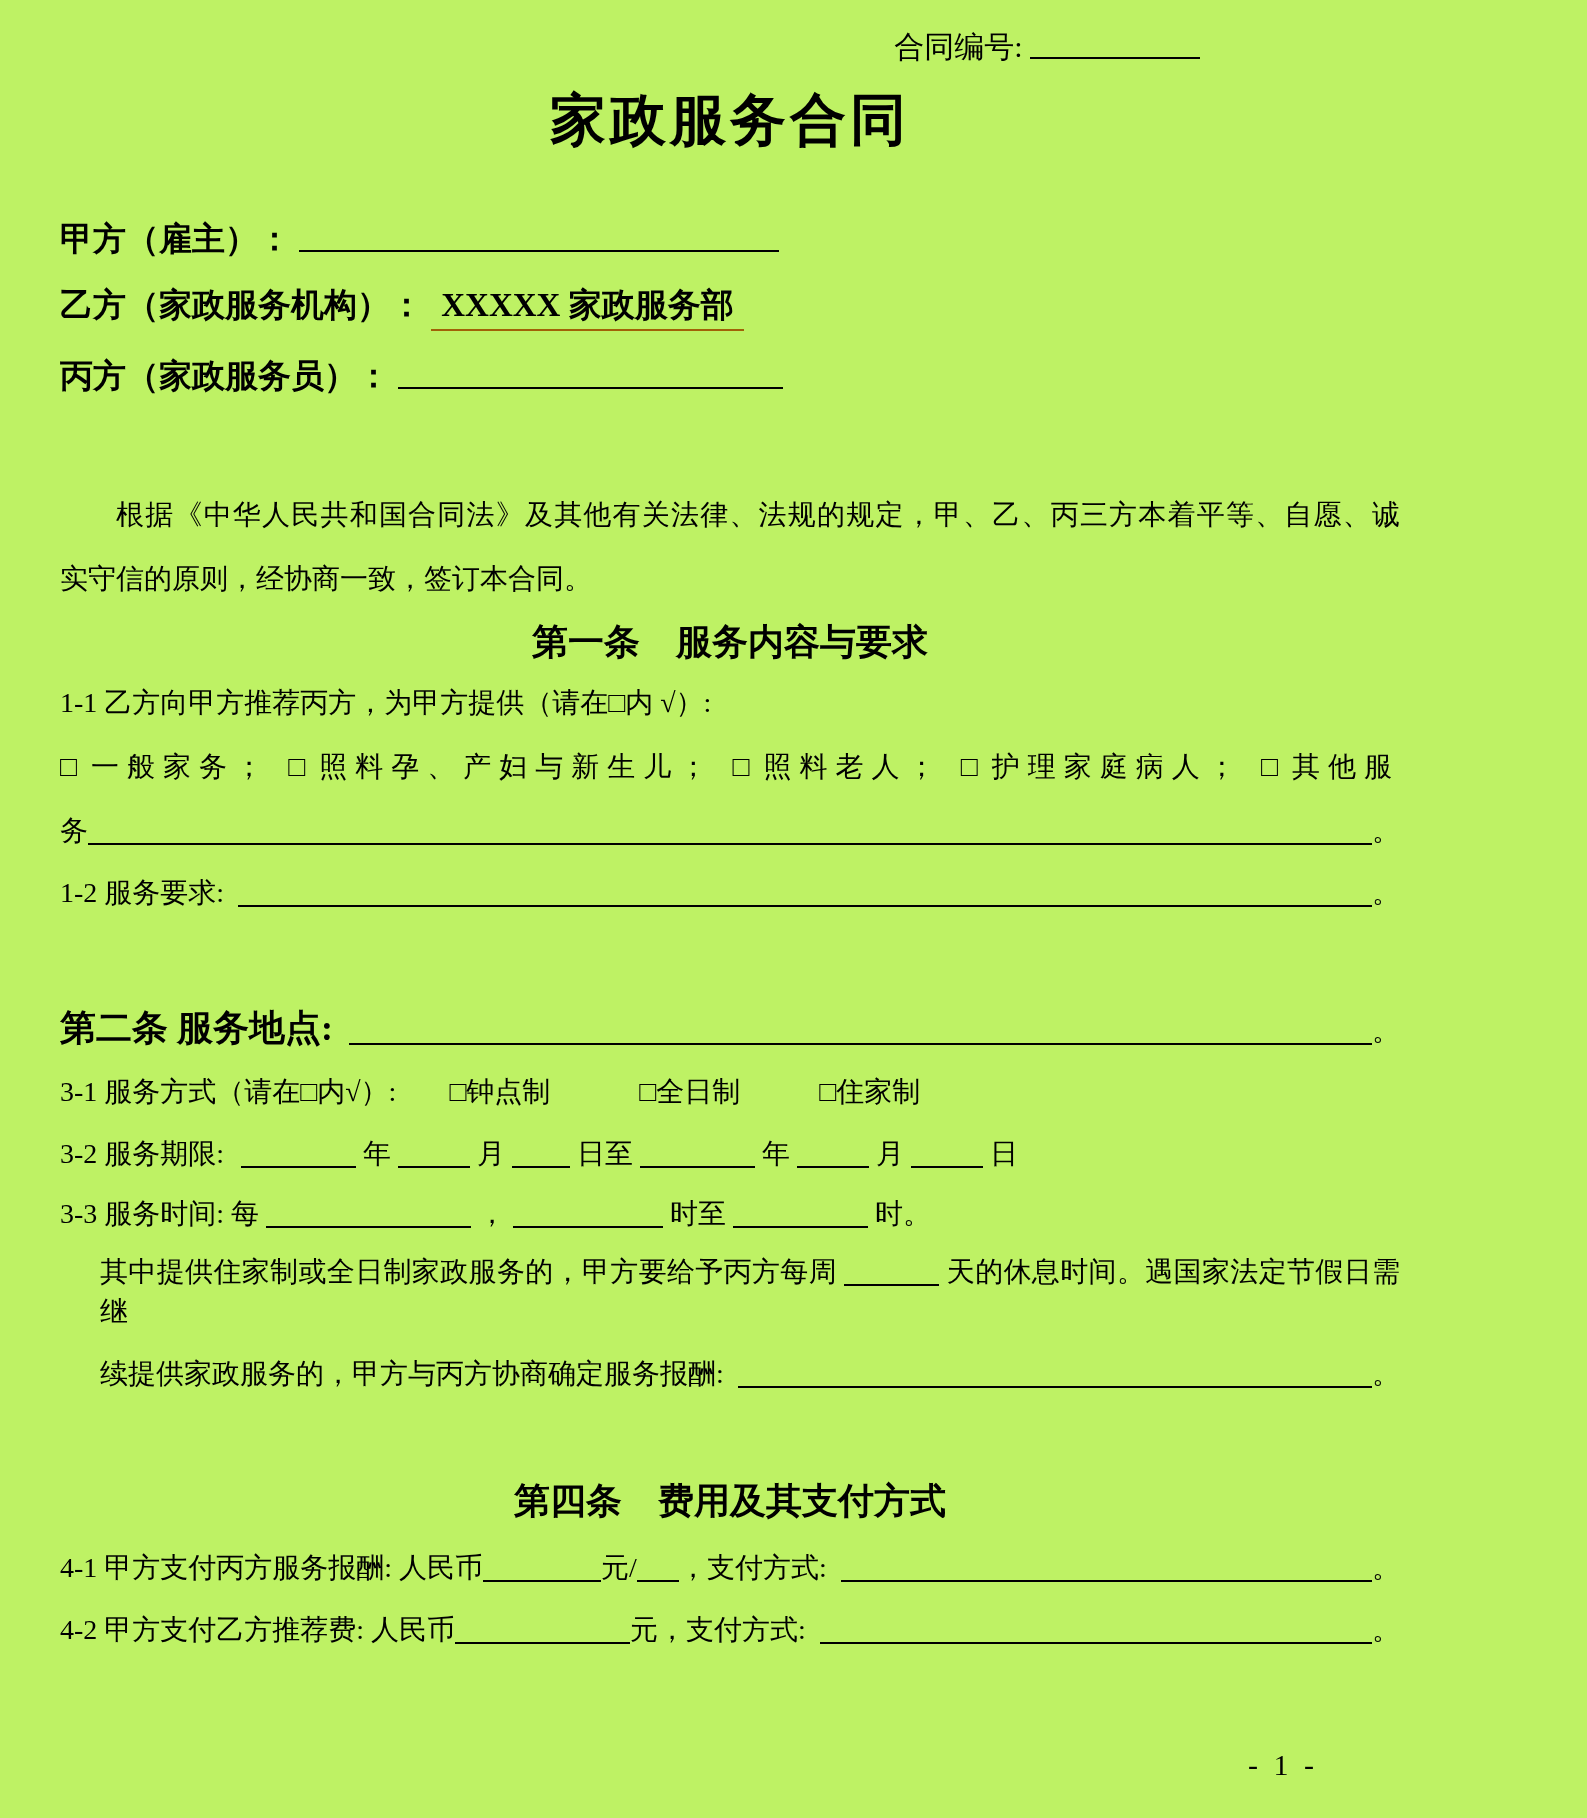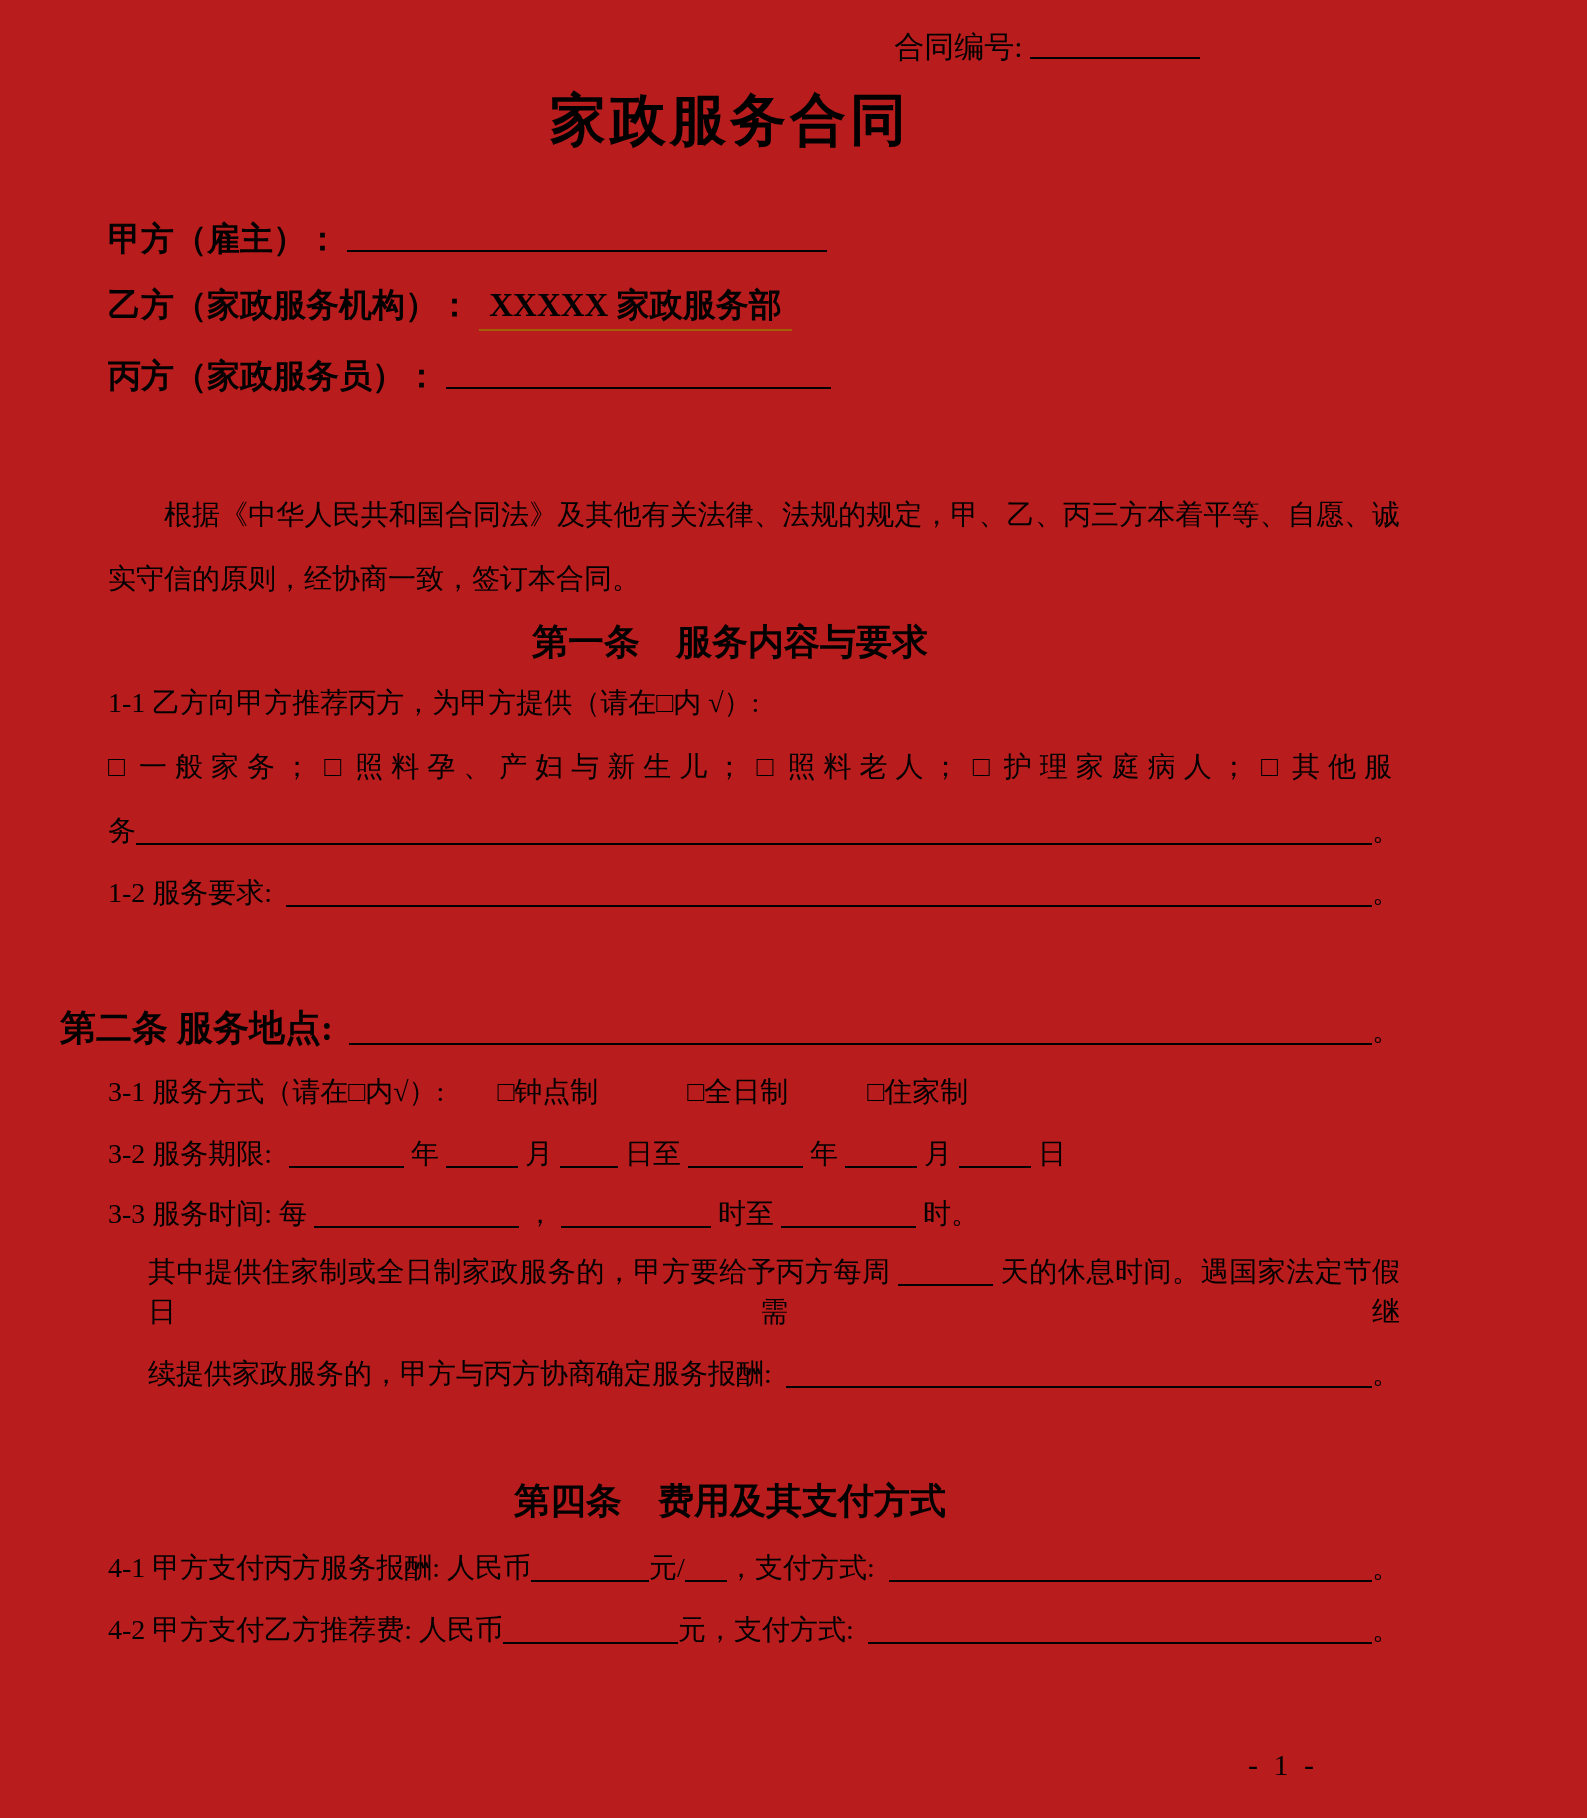--- a/index.html
+++ b/index.html
@@ -1,27 +1,27 @@
 <!DOCTYPE html>
 <html><head>
 <meta charset="utf-8">
 <style>
   * { margin: 0; padding: 0; box-sizing: border-box; }
   html, body { background: #ffffff; }
   .page {
     position: relative;
     width: 1587px;
     height: 1818px;
-    background: #b91c1c;
+    background: #bef264;
     color: #000000;
     font-family: "Liberation Serif", "DejaVu Serif", serif;
     padding: 0 187px 0 60px;
     overflow: hidden;
   }
-  .row { font-size: 28px; line-height: 40px; margin-left: 48px; }
+  .row { font-size: 28px; line-height: 40px; }
   .fline { display: flex; align-items: baseline; }
   .blank {
     display: inline-block;
     height: 22px;
     border-bottom: 2px solid #000;
     position: relative;
     top: 5px;
   }
   .grow { flex: 1 1 auto; }
   .contract-no {

